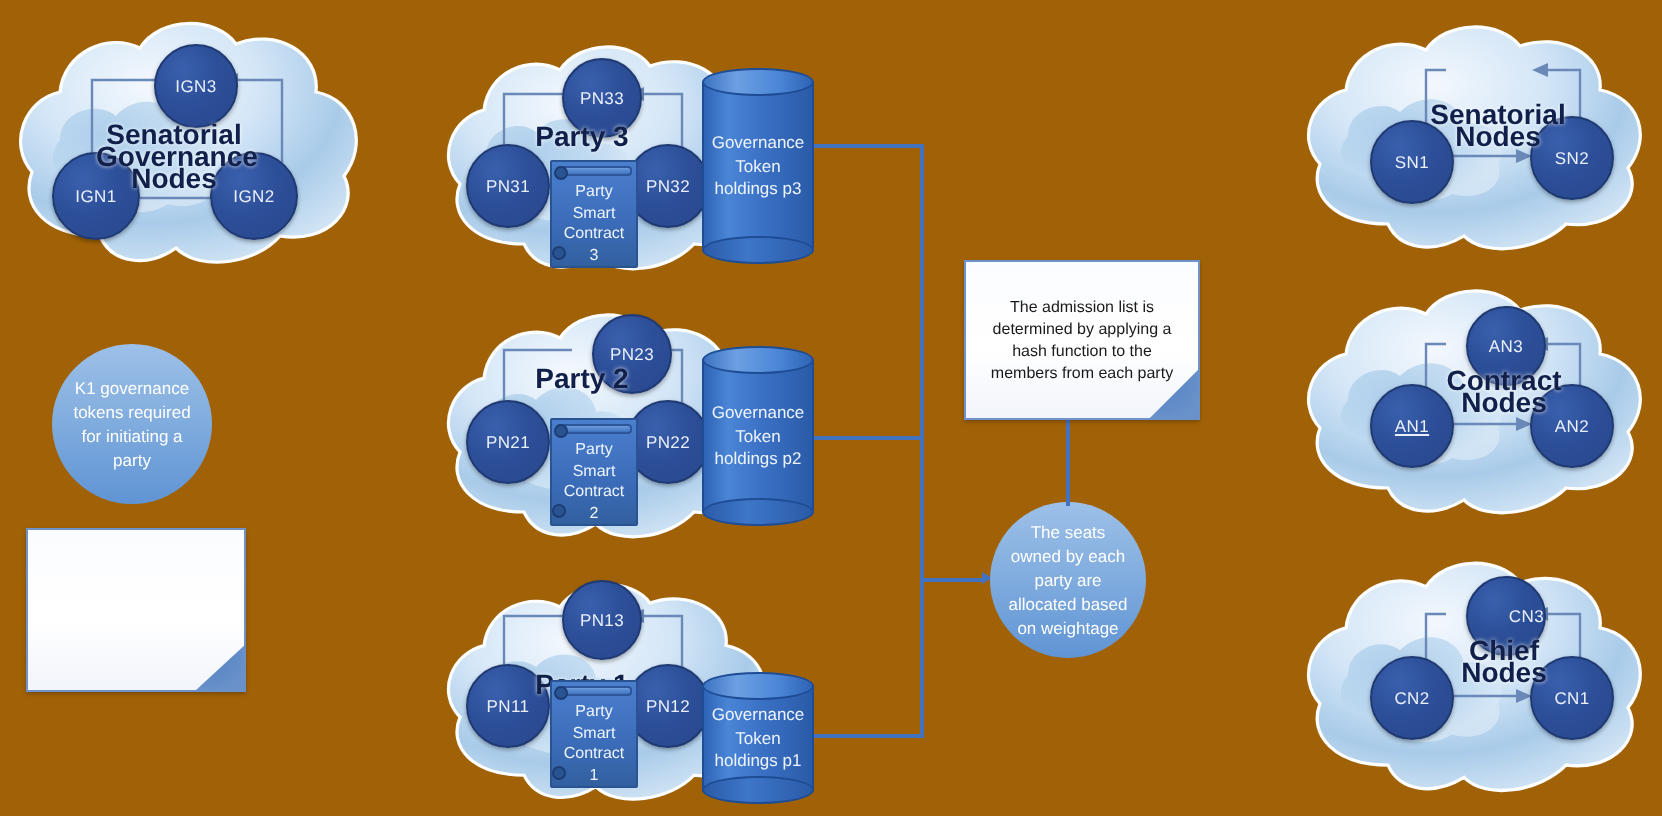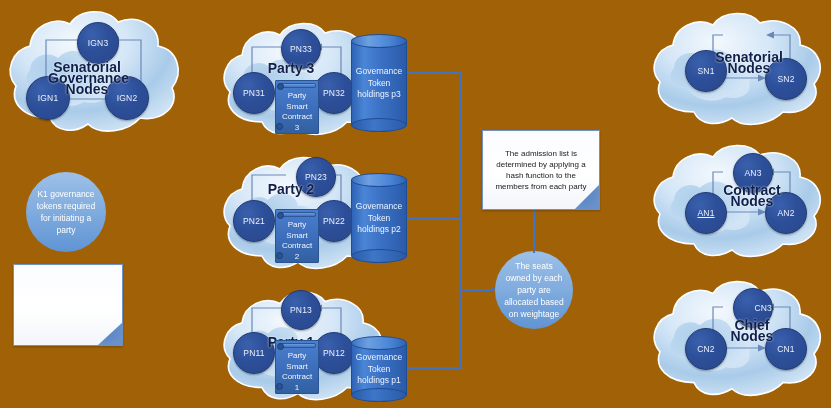--- a/index.html
+++ b/index.html
@@ -298,21 +298,21 @@
     </svg>
   </div>
   <svg class="inner-svg" width="831" height="408">
     <path d="M723 35 L713 35 L713 66" fill="none" stroke="#6b89b8" stroke-width="1.2"></path>
     <polygon points="713,72 709.5,64 716.5,64" fill="#6b89b8"></polygon>
     <path d="M712 78 L760 78" fill="none" stroke="#6b89b8" stroke-width="1.2"></path>
     <polygon points="766,78 758,74.5 758,81.5" fill="#6b89b8"></polygon>
     <path d="M790 70 L790 35 L772 35" fill="none" stroke="#6b89b8" stroke-width="1.2"></path>
     <polygon points="766,35 774,31.5 774,38.5" fill="#6b89b8"></polygon>
   </svg>
-  <div class="node" style="left:685px;top:50px;width:40px;height:40px;">
+  <div class="node" style="left:685px;top:60px;width:40px;height:40px;">
       <span>SN1</span>
     </div>
   <div class="node" style="left:765px;top:58px;width:40px;height:40px;">
       <span>SN2</span>
     </div>
   <div class="caption" style="left:713px;top:52px;width:72px;">
     <div>Senatorial</div>
     <div>Nodes</div>
   </div>
 

